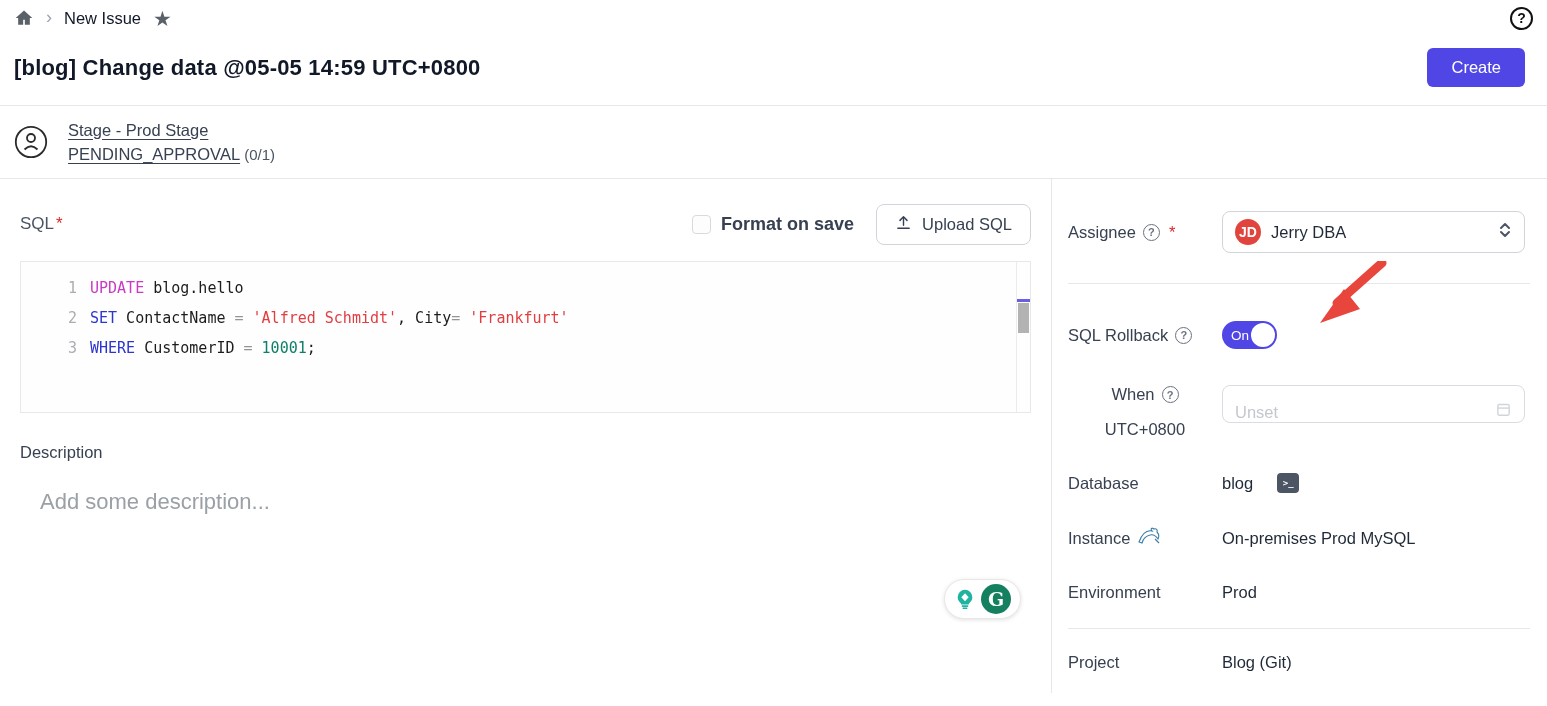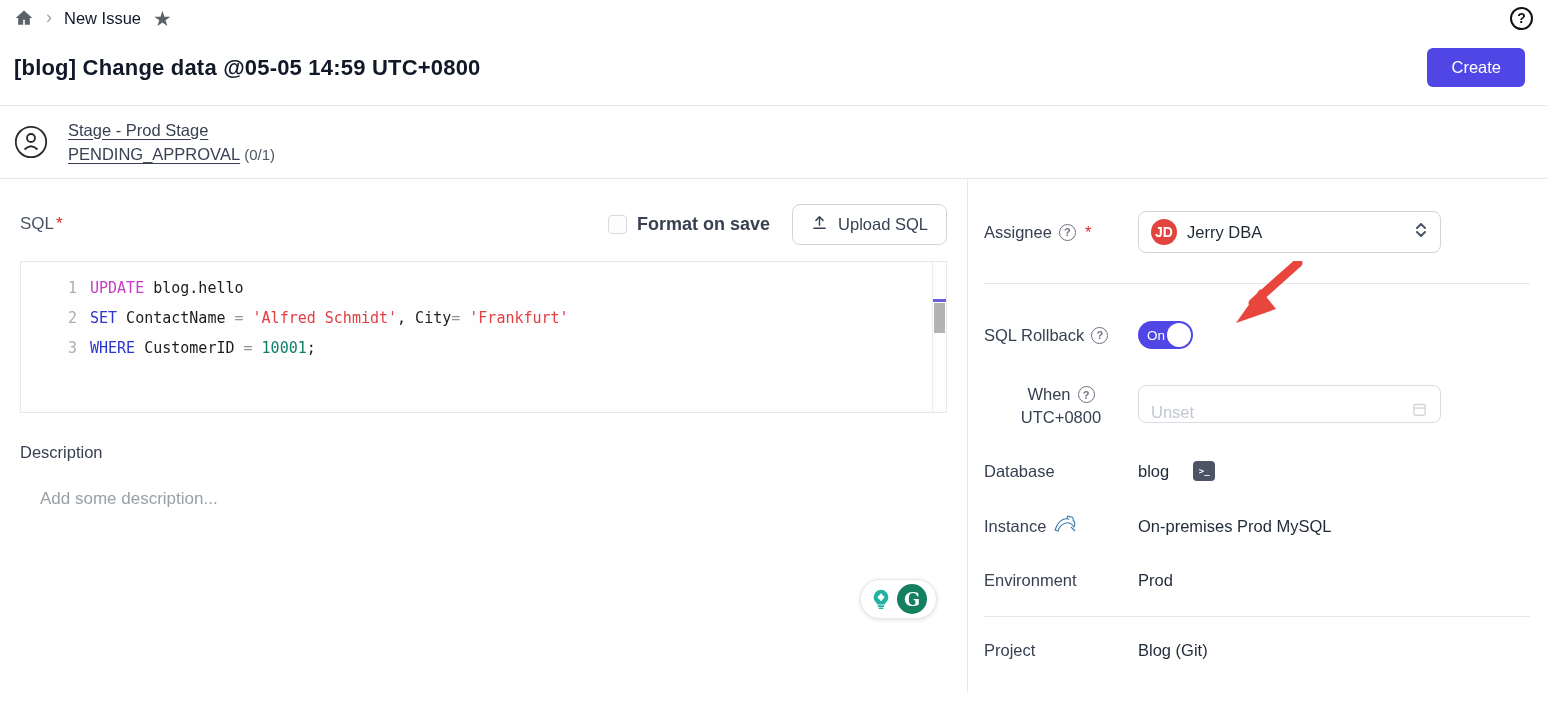--- a/index.html
+++ b/index.html
@@ -31,21 +31,21 @@
   .stage-avatar { width:34px; height:34px; flex:0 0 34px; }
   .stage-texts { margin-left:20px; display:flex; flex-direction:column; gap:5px; }
   .stage-link { font-size:16.5px; color:#374151; text-decoration:underline; text-underline-offset:3px; }
   .stage-status-line { font-size:15px; color:#4b5563; }
   .stage-status { text-decoration:underline; text-underline-offset:3px; }
   .stage-progress { text-decoration:none; color:#4b5563; }
 
   
   .main { display:flex; height:514px; }
   .left-col { flex:1; padding:0 20px; position:relative; }
-  .sidebar { width:580px; border-left:1px solid #e5e7eb; padding:0 17px 0 16px; position:relative; }
+  .sidebar { width:496px; border-left:1px solid #e5e7eb; padding:0 17px 0 16px; position:relative; }
 
   
   .sql-header { display:flex; align-items:center; margin-top:24px; height:42px; }
   .sql-label { font-size:17px; color:#4b5563; }
   .req { color:#dc2626; margin-left:2px; }
   .sql-header-right { margin-left:auto; display:flex; align-items:center; }
   .checkbox { width:19px; height:19px; border:1px solid #d8dade; border-radius:4px; background:#fdfdfd; }
   .fos-label { font-size:18px; color:#374151; margin-left:10px;font-weight:bold; }
   .upload-btn { margin-left:22px; display:flex; align-items:center; gap:10px;
                 border:1px solid #d1d5db; border-radius:8px; background:#fff;
@@ -64,21 +64,21 @@
   .tk-str { color:#e23d41; }
   .tk-num { color:#0e8068; }
   .tk-op  { color:#949494; }
   .tk-plain { color:#1c1c1c; }
   .editor-scroll { position:absolute; top:0; right:0; bottom:0; width:14px; border-left:1px solid #ececec; }
   .scroll-mark { position:absolute; top:37px; left:0; right:0; height:3px; background:#6a5fe0; }
   .scroll-thumb { position:absolute; top:41px; left:1px; right:1px; height:30px; background:#b3b3b3; }
 
   
   .desc-label { margin-top:30px; font-size:16.5px; color:#374151; }
-  .desc-placeholder { margin-top:27px; margin-left:20px; font-size:17px; color:#9aa0a6; }
+  .desc-placeholder { margin-top:27px; margin-left:20px; font-size:22px; color:#9aa0a6; }
 
   
   .gram-pill { position:absolute; top:400px; right:30px; width:77px; height:40px;
                background:#fff; border:1px solid #e8e8e8; border-radius:20px;
                box-shadow:0 1px 4px rgba(0,0,0,.12); display:flex; align-items:center;
                justify-content:center; gap:5px; }
   .bulb { width:22px; height:22px; }
   .gram-g { width:30px; height:30px; border-radius:50%; background:#15805f; color:#fff;
             font-size:19px; font-weight:bold; display:flex; align-items:center;
             justify-content:center; font-family:"DejaVu Serif", serif; }
@@ -105,21 +105,21 @@
   .rollback-row { margin-top:37px; }
   .toggle { width:55px; height:28px; border-radius:14px; background:#4f46e5; position:relative;
             cursor:pointer; }
   .toggle-text { position:absolute; left:9px; top:50%; transform:translateY(-50%);
                  color:#fff; font-size:13.5px; }
   .toggle-knob { position:absolute; right:2px; top:2px; width:24px; height:24px;
                  border-radius:50%; background:#fff; }
   .arrow-annot { position:absolute; top:82px; left:230px; pointer-events:none; }
 
   .when-row { margin-top:36px; align-items:flex-start; }
-  .when-label-block { display:flex; flex-direction:column; gap:4px; font-size:16.5px; color:#374151; }
+  .when-label-block { display:flex; flex-direction:column; gap:16px; font-size:16.5px; color:#374151; }
   .when-top { display:flex; align-items:center; gap:7px; }
   .date-input { width:303px; height:38px; border:1px solid #d9dce1; border-radius:8px;
                 display:flex; align-items:flex-end; padding:0 12px; background:#fff; }
   .date-placeholder { color:#c3c7cf; font-size:16.5px; }
   .cal-icon { margin-left:auto; color:#d1d5db; }
 
   .db-row { margin-top:34px; }
   .term-icon { width:22px; height:20px; background:#4b5563; border-radius:4px; color:#fff;
                font-family:"DejaVu Sans Mono", monospace; font-size:9px; font-weight:bold;
                display:inline-flex; align-items:center; justify-content:center; letter-spacing:0; }

